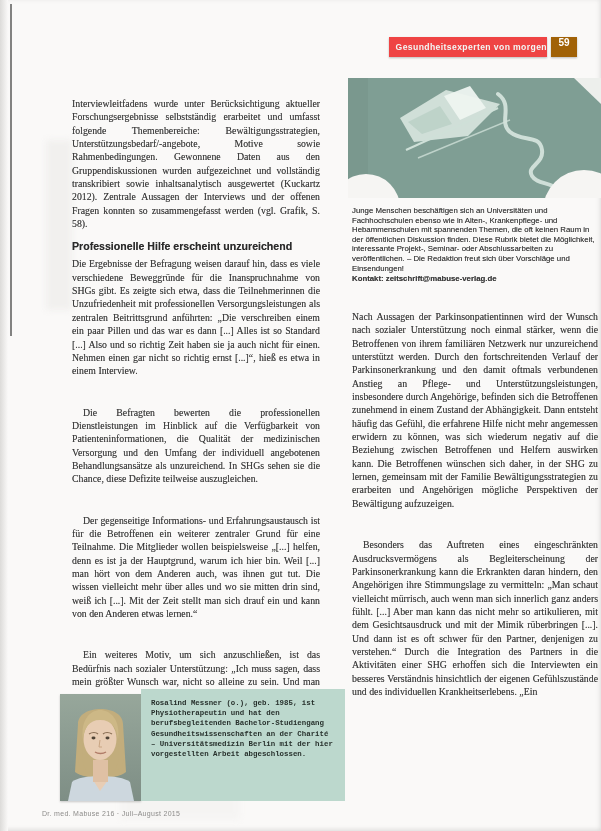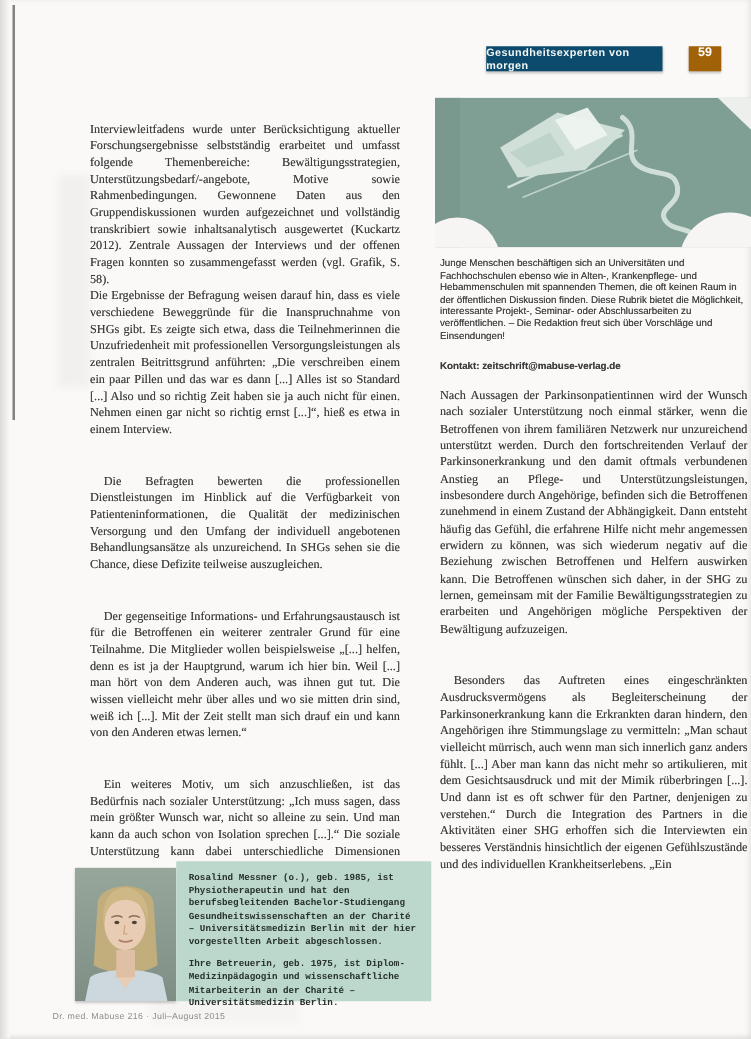--- a/index.html
+++ b/index.html
@@ -4,35 +4,35 @@
 <style>
   html,body{margin:0;padding:0;background:#e9e8e6;}
   #scan{position:relative;width:601px;height:831px;background:#faf9f8;overflow:hidden;
         font-family:"Liberation Serif",serif;
         box-shadow:inset 0 -2px 4px rgba(0,0,0,.08), inset -2px 0 5px rgba(0,0,0,.05);}
   
   .edge-line{position:absolute;left:10px;top:4px;width:2px;height:332px;background:#5a5a5a;opacity:.75;}
   .edge-smear{position:absolute;left:0;top:0;width:8px;height:831px;background:linear-gradient(90deg,#dcdbd9,#faf9f8);}
   .margin-smudge{position:absolute;background:#f1f0ee;filter:blur(3px);}
   
-  .badge-bar{position:absolute;left:389px;top:37px;width:141px;height:20px;background:#0c4a6e;
-             display:flex;align-items:center;justify-content:center;
+  .badge-bar{position:absolute;left:389px;top:37px;width:158px;height:20px;background:#ef4444;
+             display:flex;align-items:center;justify-content:flex-end;
              font-family:"Liberation Sans",sans-serif;font-size:8.6px;font-weight:bold;
              color:#f2f7f5;letter-spacing:.4px;box-shadow:0 1px 2px rgba(0,0,0,.25);}
   .badge-num{position:absolute;left:551px;top:37px;width:26px;height:20px;background:#a16207;
              display:flex;justify-content:center;
              font-family:"Liberation Sans",sans-serif;font-size:10px;font-weight:bold;color:#ffffff;
              box-shadow:0 1px 2px rgba(0,0,0,.25);}
   
   .illu{position:absolute;left:348px;top:78px;width:253px;height:120px;overflow:hidden;}
   
   .caption{position:absolute;left:352px;top:206px;width:246px;
            font-family:"Liberation Sans",sans-serif;font-size:7.8px;line-height:9.6px;
            color:#3d3d3d;text-shadow:0 0 .4px rgba(70,70,70,.7);}
-  .caption .contact{font-weight:bold;margin-top:15px;}
+  .caption .contact{font-weight:bold;margin-top:1px;}
   
   .col{position:absolute;text-align:justify;font-size:9.8px;line-height:13.35px;color:#3c3c3c;
        text-shadow:0 0 .45px rgba(70,70,70,.65);overflow:hidden;hyphens:auto;}
   .col p{margin:0;}
   .col p.ind{text-indent:11px;margin-top:28px;}
   .col-left{left:72px;top:97px;width:248px;height:592px;}
   .col-right{left:352px;top:310px;width:246px;height:500px;}
   .heading{font-family:"Liberation Sans",sans-serif;font-weight:bold;font-size:10.6px;line-height:13px;
            color:#2b2b2b;margin:10px 0 4px !important;text-align:left;text-indent:0 !important;}
   
@@ -83,20 +83,21 @@
     </svg>
   </div>
 
   <div class="caption">
     <div>Junge Menschen beschäftigen sich an Universitäten und Fachhochschulen ebenso wie in Alten-, Krankenpflege- und Hebammenschulen mit spannenden Themen, die oft keinen Raum in der öffentlichen Diskussion finden. Diese Rubrik bietet die Möglichkeit, interessante Projekt-, Seminar- oder Abschlussarbeiten zu veröffentlichen. – Die Redaktion freut sich über Vorschläge und Einsendungen!</div>
     <div class="contact">Kontakt: zeitschrift@mabuse-verlag.de</div>
   </div>
 
   <div class="col col-left">
     <p>Interviewleitfadens wurde unter Berücksichtigung aktueller Forschungsergebnisse selbstständig erarbeitet und umfasst folgende Themenbereiche: Bewältigungsstrategien, Unterstützungsbedarf/-angebote, Motive sowie Rahmenbedingungen. Gewonnene Daten aus den Gruppendiskussionen wurden aufgezeichnet und vollständig transkribiert sowie inhaltsanalytisch ausgewertet (Kuckartz 2012). Zentrale Aussagen der Interviews und der offenen Fragen konnten so zusammengefasst werden (vgl. Grafik, S. 58).</p>
+    <p class="heading">Professionelle Hilfe erscheint unzureichend</p>
     <p>Die Ergebnisse der Befragung weisen darauf hin, dass es viele verschiedene Beweggründe für die Inanspruchnahme von SHGs gibt. Es zeigte sich etwa, dass die Teilnehmerinnen die Unzufriedenheit mit professionellen Versorgungsleistungen als zentralen Beitrittsgrund anführten: „Die verschreiben einem ein paar Pillen und das war es dann [...] Alles ist so Standard [...] Also und so richtig Zeit haben sie ja auch nicht für einen. Nehmen einen gar nicht so richtig ernst [...]“, hieß es etwa in einem Interview.</p>
     <p class="ind">Die Befragten bewerten die professionellen Dienstleistungen im Hinblick auf die Verfügbarkeit von Patienteninformationen, die Qualität der medizinischen Versorgung und den Umfang der individuell angebotenen Behandlungsansätze als unzureichend. In SHGs sehen sie die Chance, diese Defizite teilweise auszugleichen.</p>
     <p class="ind">Der gegenseitige Informations- und Erfahrungsaustausch ist für die Betroffenen ein weiterer zentraler Grund für eine Teilnahme. Die Mitglieder wollen beispielsweise „[...] helfen, denn es ist ja der Hauptgrund, warum ich hier bin. Weil [...] man hört von dem Anderen auch, was ihnen gut tut. Die wissen vielleicht mehr über alles und wo sie mitten drin sind, weiß ich [...]. Mit der Zeit stellt man sich drauf ein und kann von den Anderen etwas lernen.“</p>
     <p class="ind">Ein weiteres Motiv, um sich anzuschließen, ist das Bedürfnis nach sozialer Unterstützung: „Ich muss sagen, dass mein größter Wunsch war, nicht so alleine zu sein. Und man kann da auch schon von Isolation sprechen [...].“ Die soziale Unterstützung kann dabei unterschiedliche Dimensionen einnehmen, etwa emotionale, informative oder</p>
   </div>
 
   <div class="col col-right">
     <p>Nach Aussagen der Parkinsonpatientinnen wird der Wunsch nach sozialer Unterstützung noch einmal stärker, wenn die Betroffenen von ihrem familiären Netzwerk nur unzureichend unterstützt werden. Durch den fortschreitenden Verlauf der Parkinsonerkrankung und den damit oftmals verbundenen Anstieg an Pflege- und Unterstützungsleistungen, insbesondere durch Angehörige, befinden sich die Betroffenen zunehmend in einem Zustand der Abhängigkeit. Dann entsteht häufig das Gefühl, die erfahrene Hilfe nicht mehr angemessen erwidern zu können, was sich wiederum negativ auf die Beziehung zwischen Betroffenen und Helfern auswirken kann. Die Betroffenen wünschen sich daher, in der SHG zu lernen, gemeinsam mit der Familie Bewältigungsstrategien zu erarbeiten und Angehörigen mögliche Perspektiven der Bewältigung aufzuzeigen.</p>
     <p class="ind">Besonders das Auftreten eines eingeschränkten Ausdrucksvermögens als Begleiterscheinung der Parkinsonerkrankung kann die Erkrankten daran hindern, den Angehörigen ihre Stimmungslage zu vermitteln: „Man schaut vielleicht mürrisch, auch wenn man sich innerlich ganz anders fühlt. [...] Aber man kann das nicht mehr so artikulieren, mit dem Gesichtsausdruck und mit der Mimik rüberbringen [...]. Und dann ist es oft schwer für den Partner, denjenigen zu verstehen.“ Durch die Integration des Partners in die Aktivitäten einer SHG erhoffen sich die Interviewten ein besseres Verständnis hinsichtlich der eigenen Gefühlszustände und des individuellen Krankheitserlebens. „Ein</p>
   </div>
@@ -128,18 +129,17 @@
       <path d="M43,40 C45,38 49,38 52,40" stroke="#8a6f55" stroke-width="1.2" fill="none"></path>
       <ellipse cx="33.5" cy="44" rx="2" ry="1.4" fill="#4f4336"></ellipse>
       <ellipse cx="47.5" cy="44" rx="2" ry="1.4" fill="#4f4336"></ellipse>
       <path d="M40,46 L39,53 L42,53" stroke="#c9a583" stroke-width="1" fill="none"></path>
       <path d="M35,58 C38,60 43,60 46,58" stroke="#b07c68" stroke-width="1.4" fill="none"></path>
     </svg>
   </div>
 
   <div class="bio">
     <p>Rosalind Messner (o.), geb. 1985, ist Physiotherapeutin und hat den berufsbegleitenden Bachelor-Studiengang Gesundheitswissenschaften an der Charité – Universitätsmedizin Berlin mit der hier vorgestellten Arbeit abgeschlossen.</p>
-    <p>Ihre Betreuerin, geb. 1975, ist Diplom-Medizinpädagogin und wissenschaftliche Mitarbeiterin an der Charité – Universitätsmedizin Berlin.</p>
   </div>
 
   <div class="footer">Dr. med. Mabuse 216 · Juli–August 2015</div>
 
 </div>
 
 </body></html>

